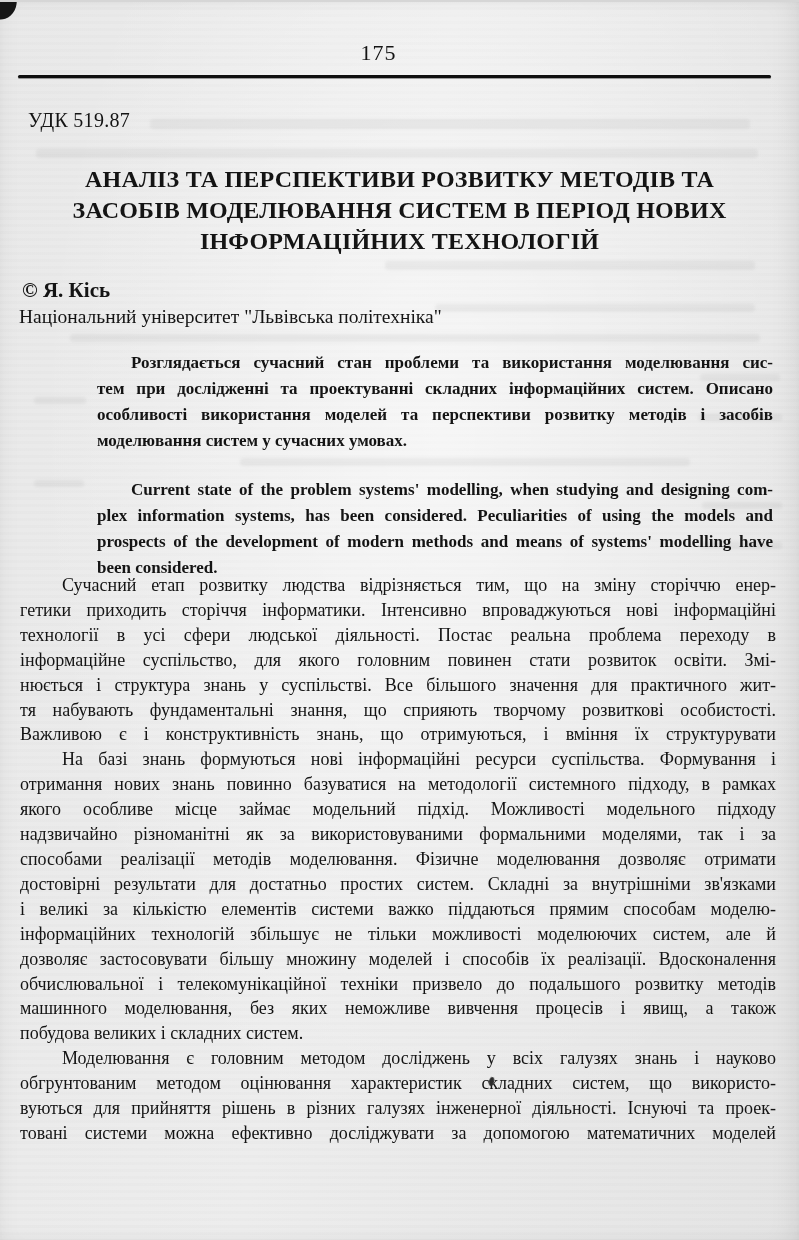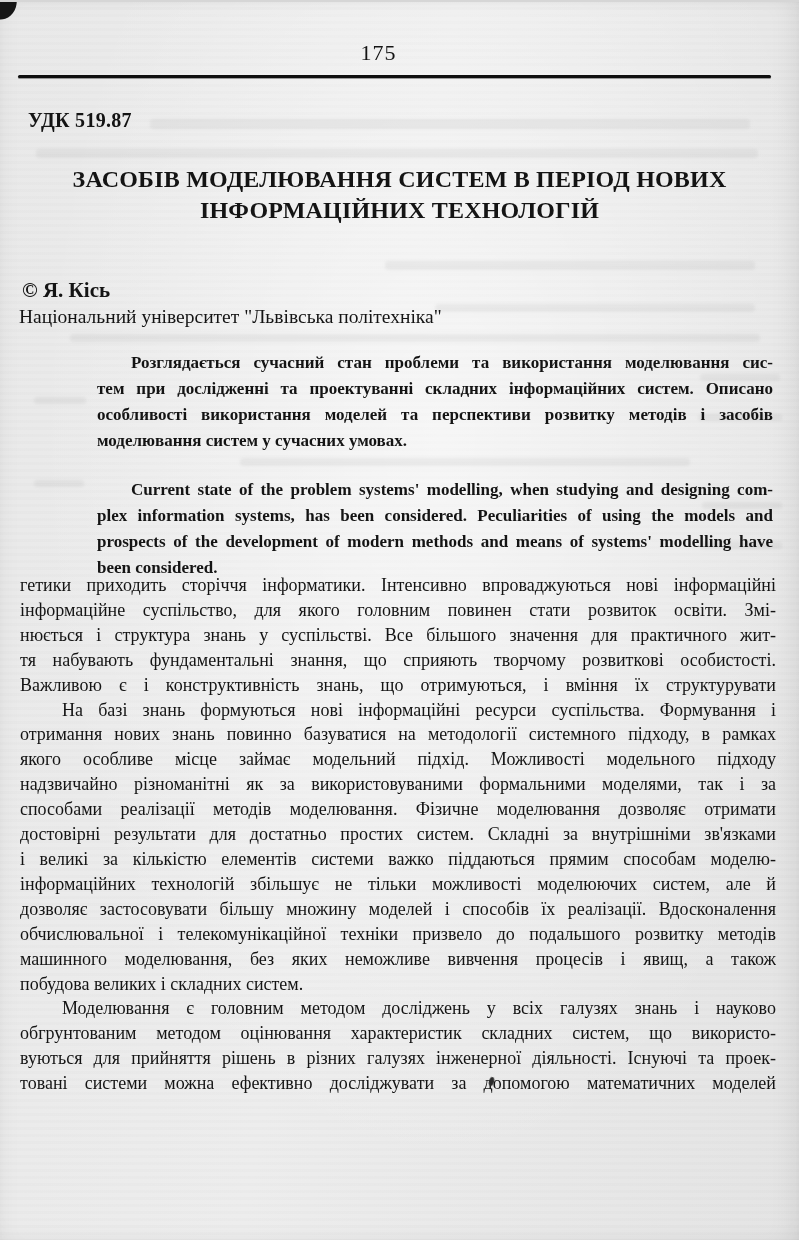--- a/index.html
+++ b/index.html
@@ -43,21 +43,21 @@
   .page-number{
     position:absolute;top:38px;left:0;right:42px;
     text-align:center;font-size:22px;letter-spacing:1px;
   }
   .rule{
     position:absolute;top:73px;left:18px;right:28px;height:3px;
     background:#0e0e0e;border-radius:2px;
     box-shadow:0 1px 0 rgba(0,0,0,0.35);
   }
   
-  .udc{position:absolute;top:107px;left:28px;font-size:20px;font-weight:bold;letter-spacing:0.3px;}
+  .udc{position:absolute;top:107px;left:28px;font-size:20px;font-weight:normal;letter-spacing:0.3px;}
   .title{
     position:absolute;top:162px;left:40px;right:40px;
     font-size:24px;font-weight:bold;line-height:31px;letter-spacing:0.2px;
   }
   .title .line{text-align:center !important;text-align-last:center !important;text-indent:0 !important;}
   .author{position:absolute;top:276px;left:22px;font-size:21px;font-weight:bold;}
   .affiliation{position:absolute;top:304px;left:19px;font-size:19.5px;}
   
   .abstract{
     position:absolute;left:97px;right:26px;
@@ -95,20 +95,21 @@
   <div class="ghost" style="top:478px;left:34px;width:50px;height:7px;"></div>
   <div class="ink-dot" style="top:1075px;left:489px;"></div>
 
   <div class="layer">
     <div class="page-number">175</div>
     <div class="rule"></div>
 
     <div class="udc">УДК 519.87</div>
 
     <h1 class="title" style="margin:0;">
+        <div class="line first">АНАЛІЗ ТА ПЕРСПЕКТИВИ РОЗВИТКУ МЕТОДІВ ТА</div>
         <div class="line">ЗАСОБІВ МОДЕЛЮВАННЯ СИСТЕМ В ПЕРІОД НОВИХ</div>
         <div class="line last">ІНФОРМАЦІЙНИХ ТЕХНОЛОГІЙ</div>
       </h1>
 
     <div class="author">© Я. Кісь</div>
     <div class="affiliation">Національний університет "Львівська політехніка"</div>
 
     <div class="abstract abstract-uk">
         <div class="line first">Розглядається сучасний стан проблеми та використання моделювання сис-</div>
         <div class="line">тем при дослідженні та проектуванні складних інформаційних систем. Описано</div>
@@ -117,21 +118,23 @@
       </div>
     <div class="abstract abstract-en">
         <div class="line first">Current state of the problem systems' modelling, when studying and designing com-</div>
         <div class="line">plex information systems, has been considered. Peculiarities of using the models and</div>
         <div class="line">prospects of the development of modern methods and means of systems' modelling have</div>
         <div class="line last">been considered.</div>
       </div>
 
     <div class="body-text">
         <div class="para">
+          <div class="line first">Сучасний етап розвитку людства відрізняється тим, що на зміну сторіччю енер-</div>
           <div class="line">гетики приходить сторіччя інформатики. Інтенсивно впроваджуються нові інформаційні</div>
+          <div class="line">технології в усі сфери людської діяльності. Постає реальна проблема переходу в</div>
           <div class="line">інформаційне суспільство, для якого головним повинен стати розвиток освіти. Змі-</div>
           <div class="line">нюється і структура знань у суспільстві. Все більшого значення для практичного жит-</div>
           <div class="line">тя набувають фундаментальні знання, що сприяють творчому розвиткові особистості.</div>
           <div class="line">Важливою є і конструктивність знань, що отримуються, і вміння їх структурувати</div>
         </div>
         <div class="para">
           <div class="line first">На базі знань формуються нові інформаційні ресурси суспільства. Формування і</div>
           <div class="line">отримання нових знань повинно базуватися на методології системного підходу, в рамках</div>
           <div class="line">якого особливе місце займає модельний підхід. Можливості модельного підходу</div>
           <div class="line">надзвичайно різноманітні як за використовуваними формальними моделями, так і за</div>

